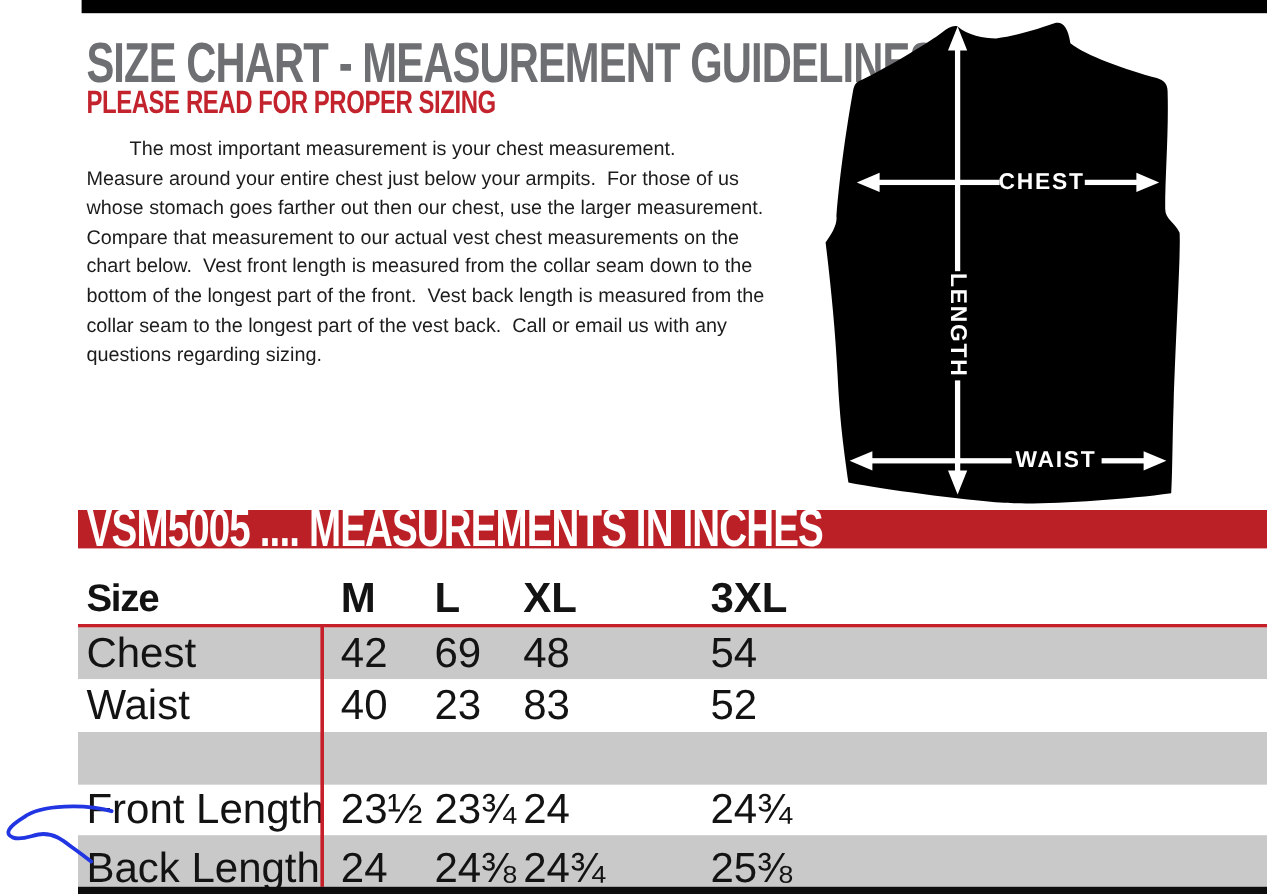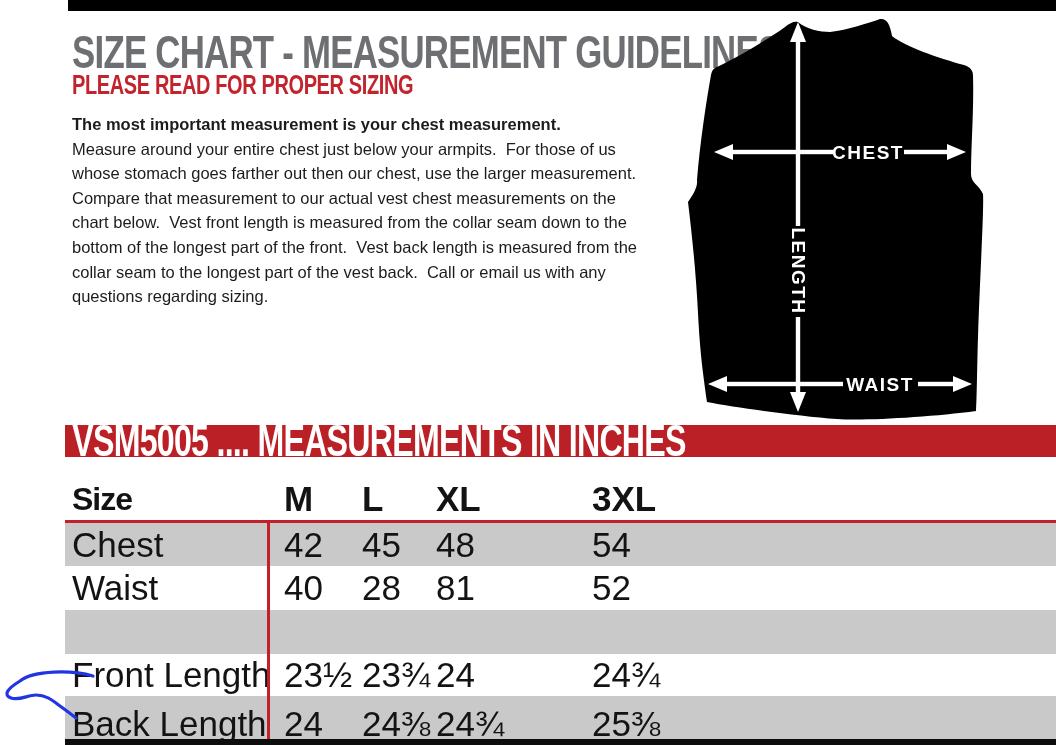--- a/index.html
+++ b/index.html
@@ -18,21 +18,21 @@
   .subtitle{
     position:absolute;left:72px;top:72px;margin:0;
     font-size:27px;font-weight:700;color:#c2232d;line-height:1;
     letter-spacing:-0.5px;white-space:nowrap;
     transform:scaleX(0.74);transform-origin:0 0;
   }
   .intro{
     position:absolute;left:72px;top:112px;width:566px;margin:0;
     font-size:16.5px;line-height:24.6px;color:#1c1c1c;white-space:pre-wrap;
   }
-  .intro .lead{font-weight:700;display:block;}
+  .intro .lead{font-weight:400;display:block;margin-left:36px;}
 
   .vest-wrap{position:absolute;left:680px;top:15px;width:330px;height:410px;}
   .vest-wrap svg{display:block;width:100%;height:100%;}
   .arrow-label{font-family:"Liberation Sans",sans-serif;font-weight:700;fill:#fff;letter-spacing:1.5px;}
 
   .banner{
     position:absolute;left:65px;top:425px;right:0;height:32px;background:#bb2026;
     display:flex;align-items:center;
   }
   .banner-text{
@@ -137,31 +137,31 @@
     <span class="cell colh c1">L</span>
     <span class="cell colh c2">XL</span>
     <span class="cell colh c3">2XL</span>
     <span class="cell colh c4">3XL</span>
   </div>
   <div class="hline-red"></div>
 
   <div class="trow r0">
     <span class="row-label">Chest</span>
     <span class="cell c0">42</span>
-    <span class="cell c1">45</span>
+    <span class="cell c1">69</span>
     <span class="cell c2">48</span>
     <span class="cell c3">51</span>
     <span class="cell c4">54</span>
   </div>
 
   <div class="trow r1">
     <span class="row-label">Waist</span>
     <span class="cell c0">40</span>
-    <span class="cell c1">28</span>
-    <span class="cell c2">81</span>
+    <span class="cell c1">23</span>
+    <span class="cell c2">83</span>
     <span class="cell c3">57</span>
     <span class="cell c4">52</span>
   </div>
 
   <div class="trow r2">
     <span class="row-label"></span>
   </div>
 
   <div class="trow r3">
     <span class="row-label">Front Length</span>

